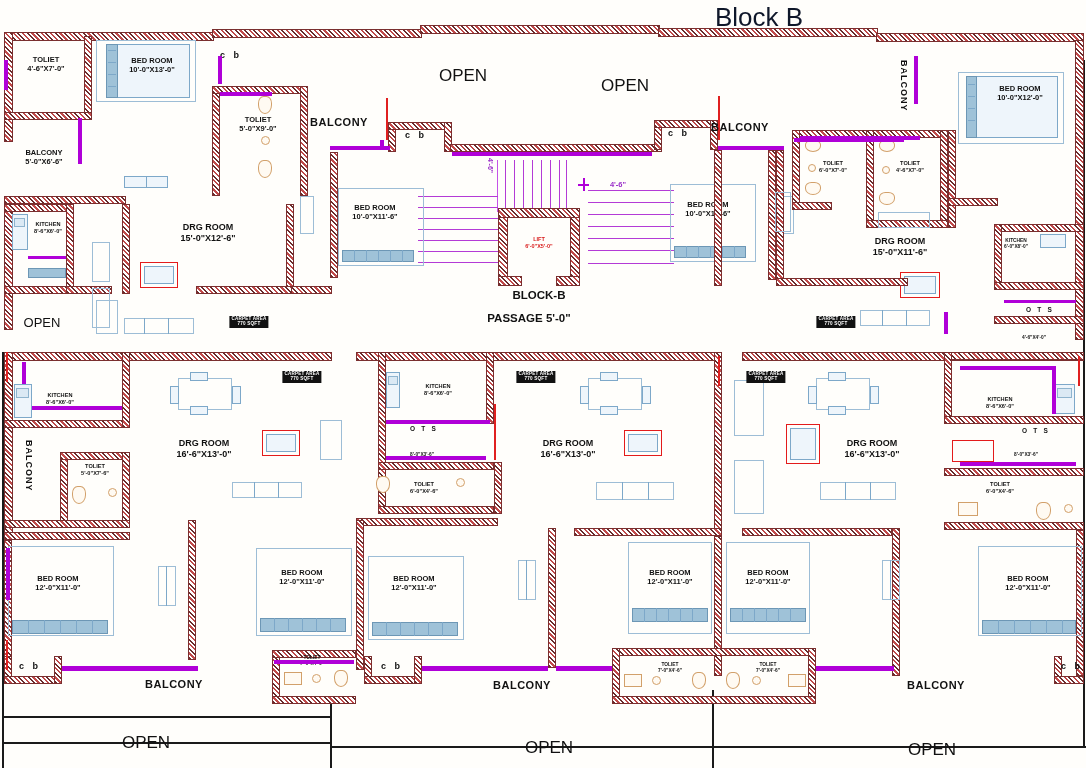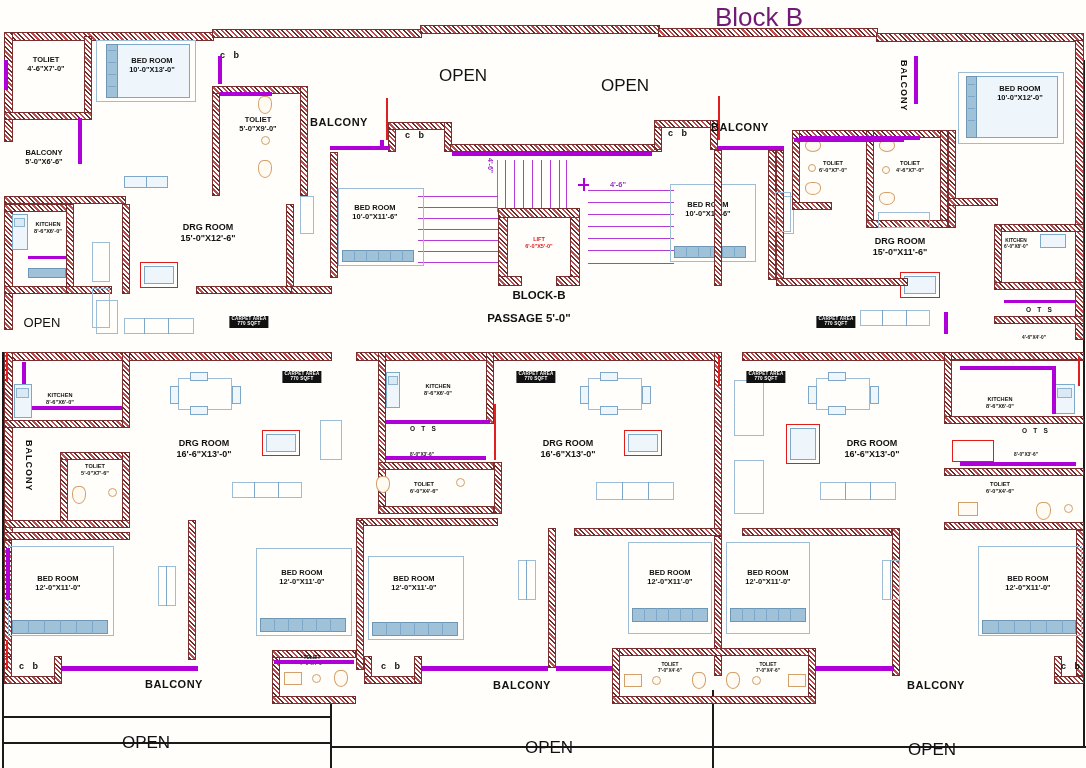--- a/index.html
+++ b/index.html
@@ -31,21 +31,21 @@
   .furn-line{position:absolute;background:#7da8c9;}
   .furn-out{position:absolute;border:1px solid #9dbdd6;box-sizing:border-box;}
 
   
   .san{position:absolute;border:1.2px solid #d2a06a;border-radius:50%;box-sizing:border-box;background:#fffaf2;}
   .san-r{position:absolute;border:1.2px solid #d2a06a;border-radius:40% 40% 50% 50%;box-sizing:border-box;background:#fffaf2;}
   .san-sq{position:absolute;border:1.2px solid #d2a06a;box-sizing:border-box;background:#fffaf2;}
 
   
   .blk{position:absolute;background:#1a1a1a;}
-  .title{position:absolute;font-size:26px;font-weight:normal;color:#701a75;
+  .title{position:absolute;font-size:26px;font-weight:normal;color:#0f172a;
      font-family:"Liberation Sans", sans-serif;transform:translateX(-50%);}
   .open{position:absolute;font-size:17px;color:#111;font-weight:normal;
      font-family:"Liberation Sans", sans-serif;transform:translateX(-50%);}
   .balc{position:absolute;font-size:11px;font-weight:bold;color:#111;
      font-family:"Liberation Sans", sans-serif;transform:translateX(-50%);letter-spacing:0.5px;}
   .balc-v{position:absolute;font-size:9px;font-weight:bold;color:#111;
      font-family:"Liberation Sans", sans-serif;letter-spacing:1px;
      writing-mode:vertical-rl;}
   .rm{position:absolute;font-size:7.5px;font-weight:bold;color:#111;
      font-family:"Liberation Sans", sans-serif;text-align:center;

